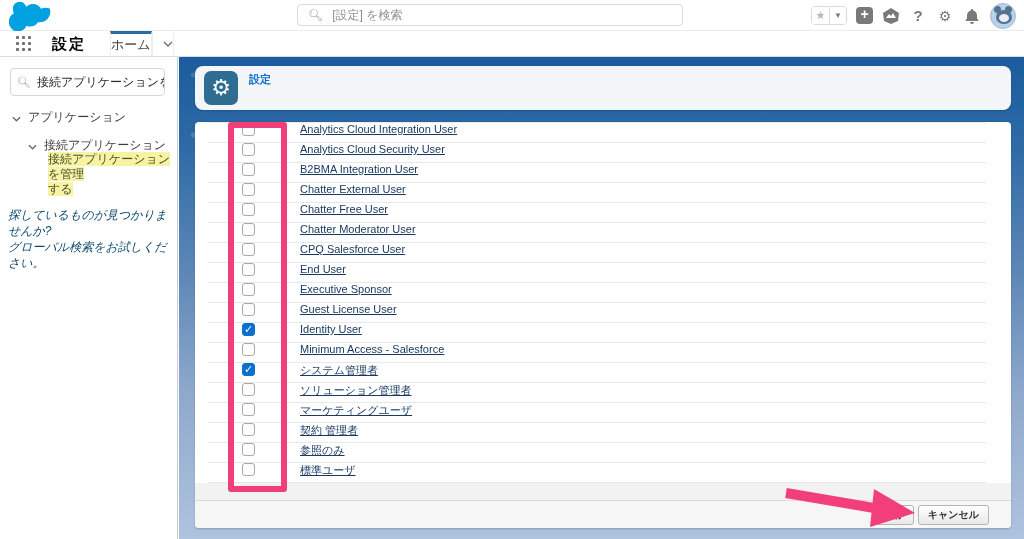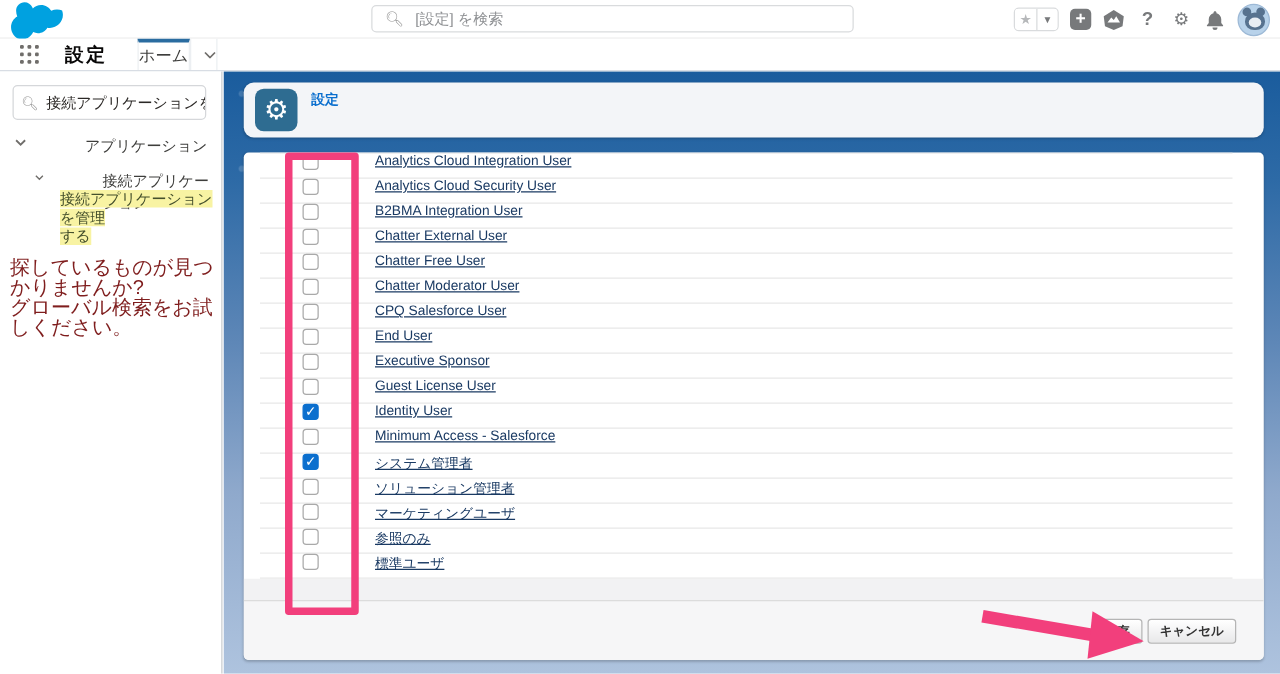--- a/index.html
+++ b/index.html
@@ -31,27 +31,27 @@
   .nav-app { font-size:15px; font-weight:bold; color:#080707; padding:4px 24px 0 6px; letter-spacing:2px; }
   .tab { display:flex; align-items:center; padding:0 0; font-size:13px; color:#3e3e3c; border-left:1px solid #eceff2; border-right:1px solid #eceff2; position:relative; }
   .tab.active { border-top:3px solid #2a6ca0; }
   .tab .caret { font-size:9px; color:#706e6b; margin-left:10px; }
 
   
   .sidebar { position:absolute; left:0; top:57px; width:178px; height:482px; background:#fff; border-right:1px solid #c9cdd1; z-index:4; }
   .sb-search { position:absolute; left:10px; top:11px; width:155px; height:28px; border:1px solid #d5d7da; border-radius:4px; display:flex; align-items:center; padding:0 6px; overflow:hidden; }
   .sb-search .mag { color:#9b9b9b; font-size:11px; margin-right:6px; }
   .sb-search .val { font-size:12px; color:#2b2826; white-space:nowrap; }
-  .tree-item { position:absolute; font-size:12px; color:#3e3e3c; display:flex; align-items:flex-start;gap:40px; }
+  .tree-item { position:absolute; font-size:12px; color:#3e3e3c; display:flex; align-items:center; }
   .tree-item .chev { font-size:8px; color:#706e6b; margin:2px 7px 0 0; }
   .ti-1 { left:12px; top:52px; }
   .ti-2 { left:28px; top:80px; }
   .ti-3 { left:48px; top:95px; width:122px; line-height:15px; }
   .ti-3 .hl { background:#f8f3a3; color:#45502c; }
-  .sb-help { position:absolute; left:8px; top:150px; width:166px; font-size:16px; color:#7f1d1d; line-height:16px; }
+  .sb-help { position:absolute; left:8px; top:150px; width:166px; font-size:12px; color:#0c4a6e; line-height:16px;font-style:italic; }
 
   
   .main { position:absolute; left:179px; top:57px; width:845px; height:482px; background:linear-gradient(180deg,#1a5c9d 0%,#2d6aa6 18%,#5e87b7 45%,#8fa9cc 70%,#aec3de 100%); overflow:hidden; }
   .main::before { content:""; position:absolute; left:0; top:0; right:0; height:120px; opacity:.16;
      background:radial-gradient(circle at 12% 30%, #fff 0 2px, transparent 3px),
                 radial-gradient(circle at 40% 60%, #fff 0 2px, transparent 3px),
                 radial-gradient(circle at 70% 25%, #fff 0 2px, transparent 3px),
                 radial-gradient(circle at 90% 70%, #fff 0 2px, transparent 3px);
      background-size:120px 60px; }
   .page-hdr-card { position:absolute; left:16px; top:9px; width:816px; height:44px; background:#f3f5f8; border-radius:8px; box-shadow:0 1px 2px rgba(0,0,0,.18); }
@@ -222,20 +222,24 @@
         <div class="row">
           <span class="cb"></span>
           <a class="plink">ソリューション管理者</a>
         </div>
         <div class="row">
           <span class="cb"></span>
           <a class="plink">マーケティングユーザ</a>
         </div>
         <div class="row">
           <span class="cb"></span>
+          <a class="plink">契約 管理者</a>
+        </div>
+        <div class="row">
+          <span class="cb"></span>
           <a class="plink">参照のみ</a>
         </div>
         <div class="row">
           <span class="cb"></span>
           <a class="plink">標準ユーザ</a>
         </div>
       </div>
     <div class="band"></div>
     <div class="card-footer">
       <button class="classic-btn">保存</button>

